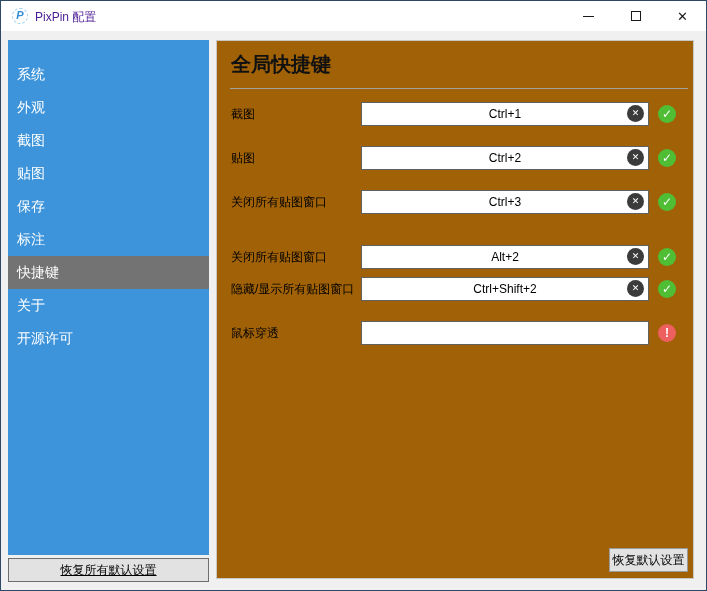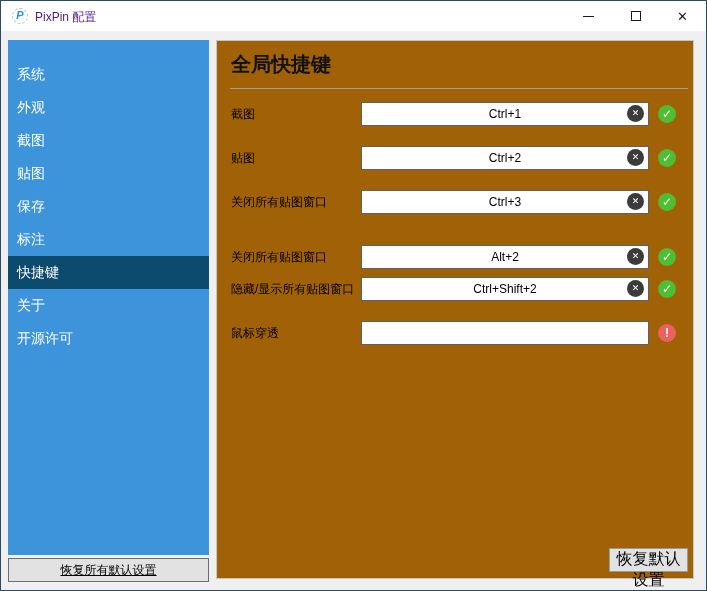--- a/index.html
+++ b/index.html
@@ -18,21 +18,21 @@
               color:#1a1a1a; font-size:12px; background:transparent; border:none; cursor:default; }
   .min-glyph { display:block; width:11px; height:1px; background:#1a1a1a; }
   .max-glyph { display:block; width:10px; height:10px; border:1px solid #1a1a1a; background:transparent; }
   .close-glyph { font-size:13px; line-height:13px; }
 
   
   .sidebar { position:absolute; left:7px; top:39px; width:201px; height:515px;
              background:#3d94da; padding-top:18px; }
   .side-item { height:33px; line-height:33px; padding-left:9px; color:#ffffff;
                font-size:14px; cursor:default; white-space:nowrap; }
-  .side-item.selected { background:#0c4a6e; }
+  .side-item.selected { background:#737373; }
   .sidebar-reset { position:absolute; left:7px; top:557px; width:201px; height:24px;
                    background:#e2e2e2; border:1px solid #6e6e6e; font-size:12px; color:#000;
                    text-align:center; cursor:default;text-decoration:underline; }
 
   
   .panel { position:absolute; left:215px; top:39px; width:478px; height:539px;
            border:1px solid #c8c8c8; background:#a16207; }
   .heading { position:absolute; left:14px; top:10px; font-size:20px; font-weight:bold; color:#111; }
   .divider { position:absolute; left:13px; top:47px; width:458px; height:1px; background:#a0a0a0; }
 
@@ -43,21 +43,21 @@
                   text-align:center; font-size:12px; color:#000; outline:none; border-radius:0; }
   .clear-btn { position:absolute; right:5px; top:3px; width:17px; height:17px; border-radius:50%;
                background:#3b3b3b; color:#ffffff; border:none; font-size:9px; line-height:17px;
                text-align:center; padding:0; cursor:default; }
   .status-icon { position:absolute; left:427px; top:3px; width:18px; height:18px; border-radius:50%;
                  color:#ffffff; font-size:12px; font-weight:bold; line-height:18px; text-align:center; }
   .status-valid { background:#4fbe35; }
   .status-invalid { background:#ee5f5f; }
 
   .panel-reset { position:absolute; left:392px; top:507px; width:79px; height:24px;
-                 background:#e2e2e2; border:1px solid #9a9a9a; font-size:16px; color:#000;
+                 background:#e2e2e2; border:1px solid #9a9a9a; font-size:12px; color:#000;
                  text-align:center; cursor:default; }
 </style>
 </head>
 <body>
 
 <div class="window">
 
   <div class="titlebar">
     <span class="app-icon">P</span>
     <span class="title-text">PixPin 配置</span>

